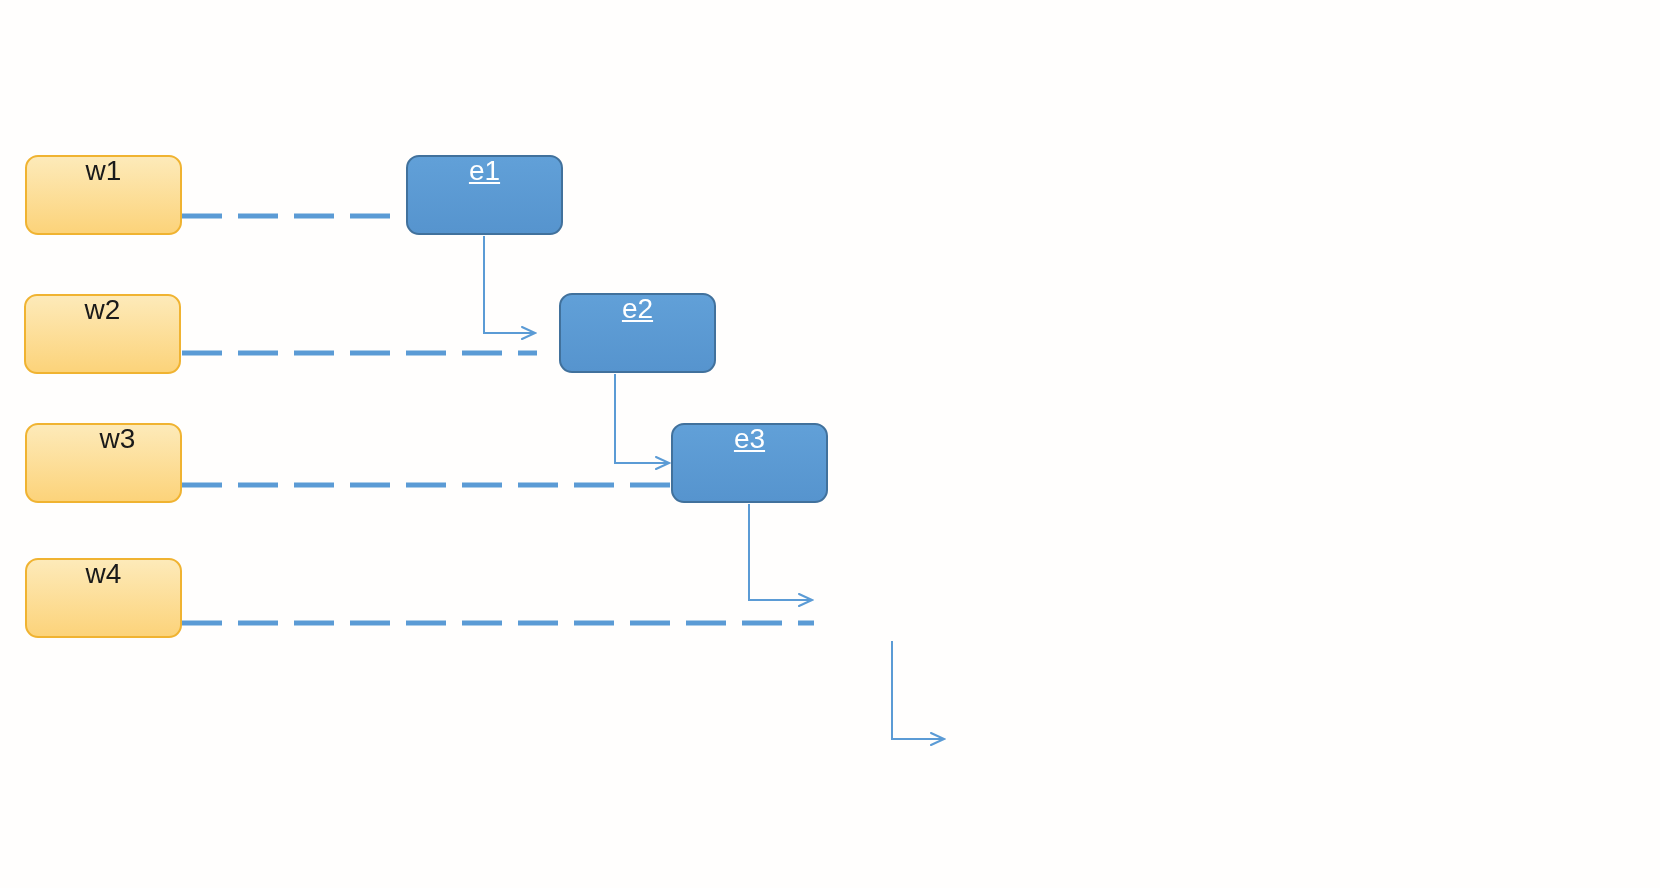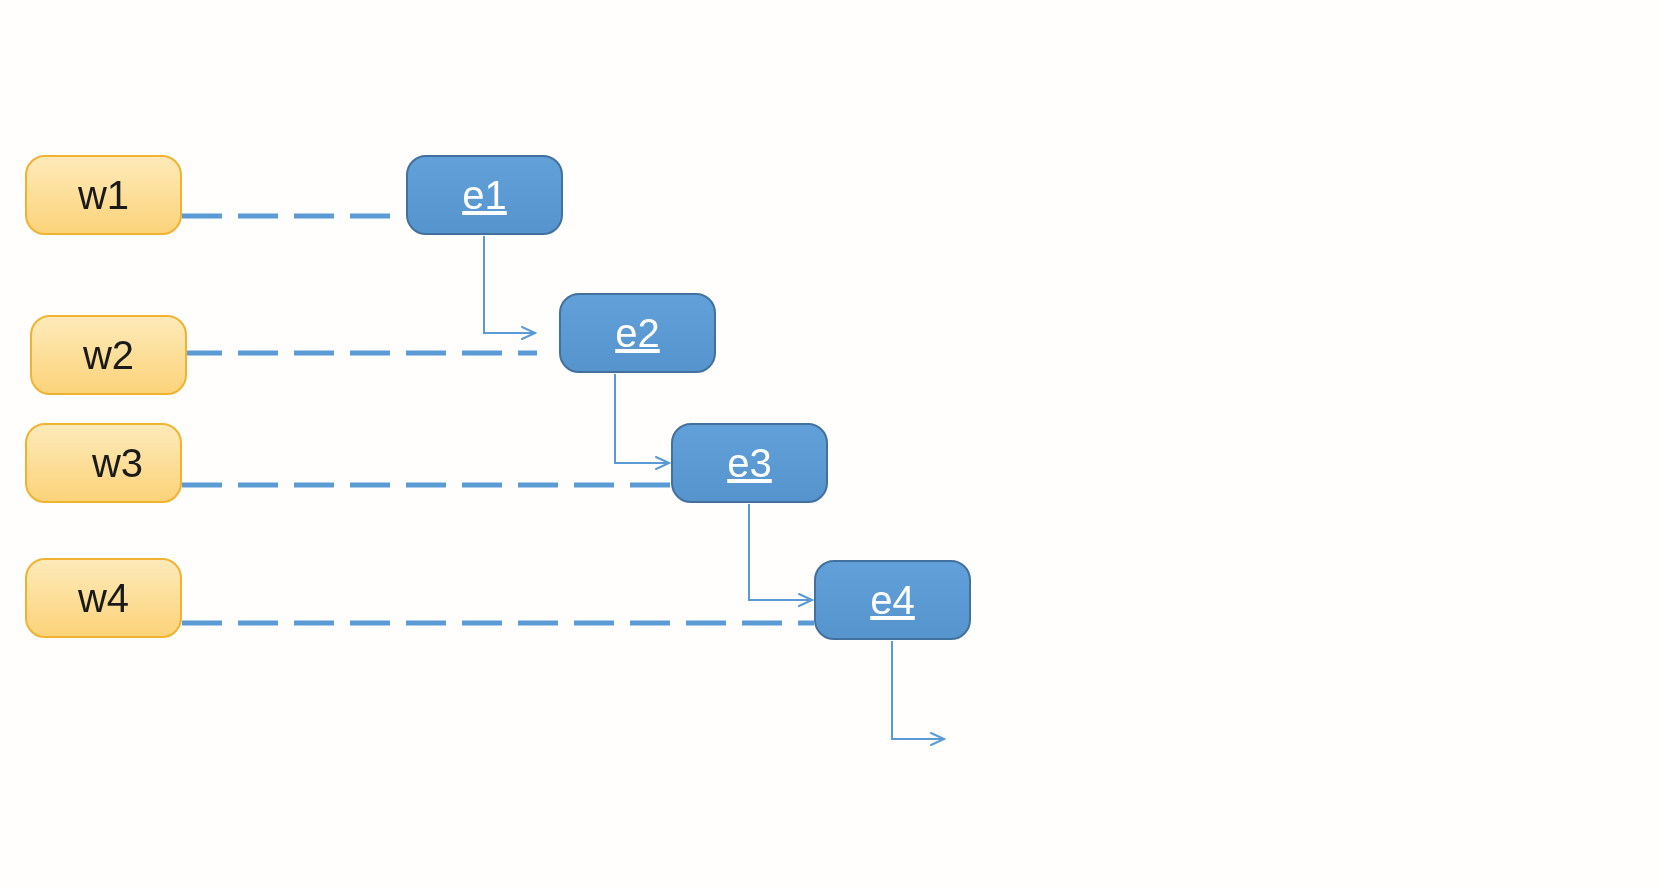--- a/index.html
+++ b/index.html
@@ -27,40 +27,40 @@
     background: var(--canvas-bg);
   }
   .connector-layer {
     position: absolute;
     left: 0; top: 0;
     width: 1660px; height: 888px;
   }
   .node {
     position: absolute;
     width: 157px; height: 80px;
-    border-radius: 20px;
+    border-radius: 13px;
     display: flex;
-    align-items: center;
+    align-items: flex-start;
     justify-content: center;
-    font-size: 40px;
+    font-size: 28px;
     line-height: 1;
   }
   .node-worker {
     background: linear-gradient(180deg, var(--worker-fill-top) 0%, var(--worker-fill-bottom) 100%);
     border: 2px solid var(--worker-border);
     color: var(--worker-text);
   }
   .node-event {
     background: linear-gradient(180deg, var(--event-fill-top) 0%, var(--event-fill-bottom) 100%);
     border: 2px solid var(--event-border);
     color: var(--event-text);
     text-decoration: underline;
   }
   #w1 { left: 25px;  top: 155px; }
-  #w2 { left: 30px;  top: 294px; margin-top: 21px; }
+  #w2 { left: 24px;  top: 294px; }
   #w3 { left: 25px;  top: 423px; padding-left: 28px; }
   #w4 { left: 25px;  top: 558px; }
   #e1 { left: 406px; top: 155px; }
   #e2 { left: 559px; top: 293px; }
   #e3 { left: 671px; top: 423px; }
   #e4 { left: 814px; top: 560px; }
   #e5 { left: 946px; top: 698px; width: 159px; }
 </style>
 </head>
 <body>
@@ -100,17 +100,14 @@
 
   <div id="e1" class="node node-event">
     <span>e1</span>
   </div>
   <div id="e2" class="node node-event">
     <span>e2</span>
   </div>
   <div id="e3" class="node node-event">
     <span>e3</span>
   </div>
-  <div id="e4" class="node node-event">
-    <span>e4</span>
-  </div>
 
 </div>
 
 </body></html>

